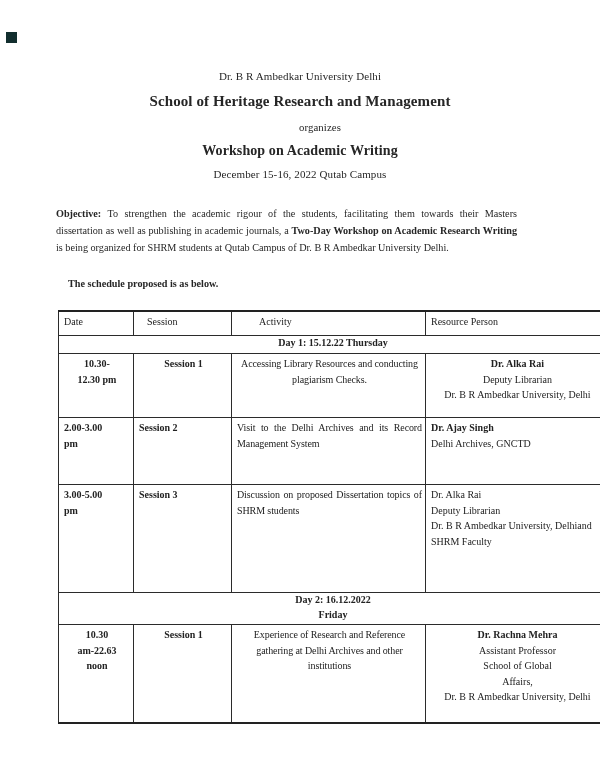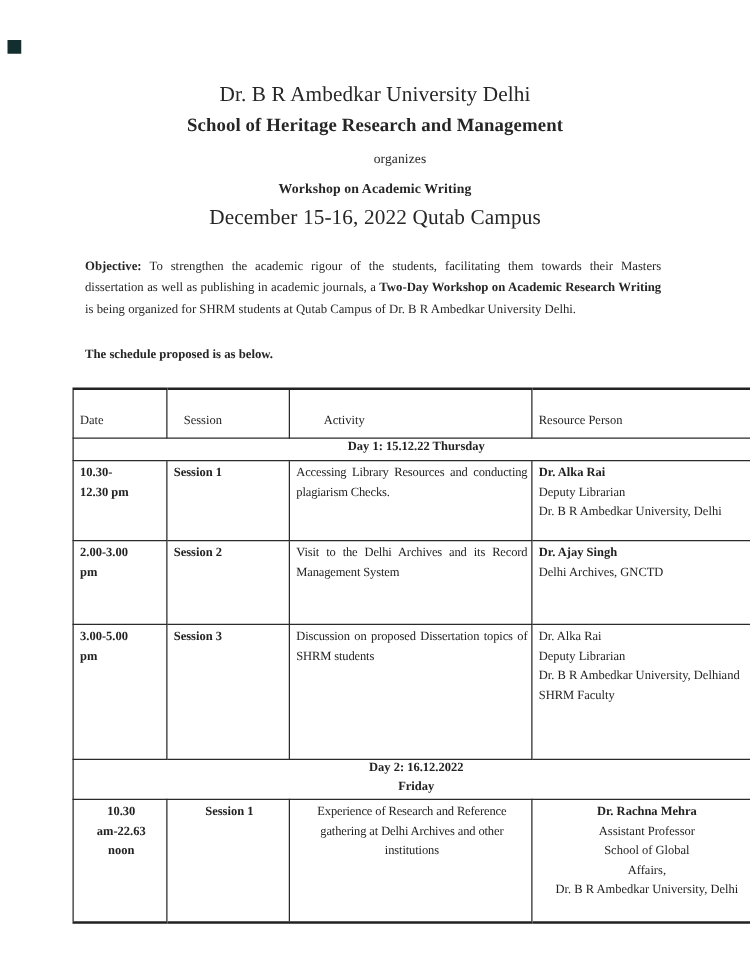--- a/index.html
+++ b/index.html
@@ -10,30 +10,30 @@
     color:#262626;
     position:relative;
     overflow:hidden;
   }
   .corner-mark{
     position:absolute;left:6px;top:32px;width:11px;height:11px;
     background:#122e2e;
   }
   .center-line{
     position:absolute;left:0;width:600px;text-align:center;
-    font-size:17px;line-height:14px;letter-spacing:.1px;
+    font-size:11px;line-height:14px;letter-spacing:.1px;
   }
   .bold{font-weight:700;}
   #hline1{top:69px;}
   #hline2{top:94px;font-size:15px;}
   #hline3{top:120px;font-size:10.8px;padding-left:20px;}
-  #hline4{top:144px;font-size:11px;}
+  #hline4{top:144px;font-size:14px;}
   #hline5{top:167px;}
   .objective{
-    position:absolute;left:68px;top:205px;width:461px;
+    position:absolute;left:56px;top:205px;width:461px;
     font-size:10.2px;line-height:17px;text-align:justify;
   }
   .schedule-intro{
     position:absolute;left:68px;top:276px;width:461px;
     font-size:10.2px;line-height:15px;font-weight:bold;
   }
   table.schedule{
     position:absolute;left:58px;top:310px;
     border-collapse:collapse;table-layout:fixed;
     width:483px;
@@ -44,29 +44,29 @@
     vertical-align:top;
     padding:2px 3px 2px 5px;
     overflow:visible;
   }
   table.schedule tr.outer-top td{border-top:2px solid #222;}
   table.schedule tr.outer-bottom td{border-bottom:2.5px solid #222;text-align:center;}
   td.col-date{width:66px;font-weight:700;}
   td.col-session{width:81px;font-weight:700;margin-top:44px;}
   td.col-activity{width:163px;text-align:justify;letter-spacing:-0.1px;padding-right:4px;}
   td.col-resource{width:173px;}
-  tr.hdr td{height:19px;padding-top:17px;font-weight:400;}
+  tr.hdr td{height:19px;padding-top:2px;font-weight:400;}
   tr.hdr td.h-session{padding-left:13px;}
   tr.hdr td.h-activity{padding-left:27px;text-align:left;font-weight:400;letter-spacing:0;}
   tr.banner td{
     text-align:center;font-weight:700;height:16px;
     padding:0 0 1px 0;line-height:14.5px;
   }
   tr.banner2 td{height:30px;}
-  tr.r1 td{height:59px;}
+  tr.r1 td{height:59px;text-align:center;}
   tr.r2 td{height:62px;}
   tr.r3 td{height:103px;}
   tr.r4 td{height:93px;}
   td.date-pad{padding-top:14px;}
   .res-name{font-weight:700;}
   .res-line{font-weight:400;}
   .nowrap{white-space:nowrap;}
 </style>
 </head>
 <body>

